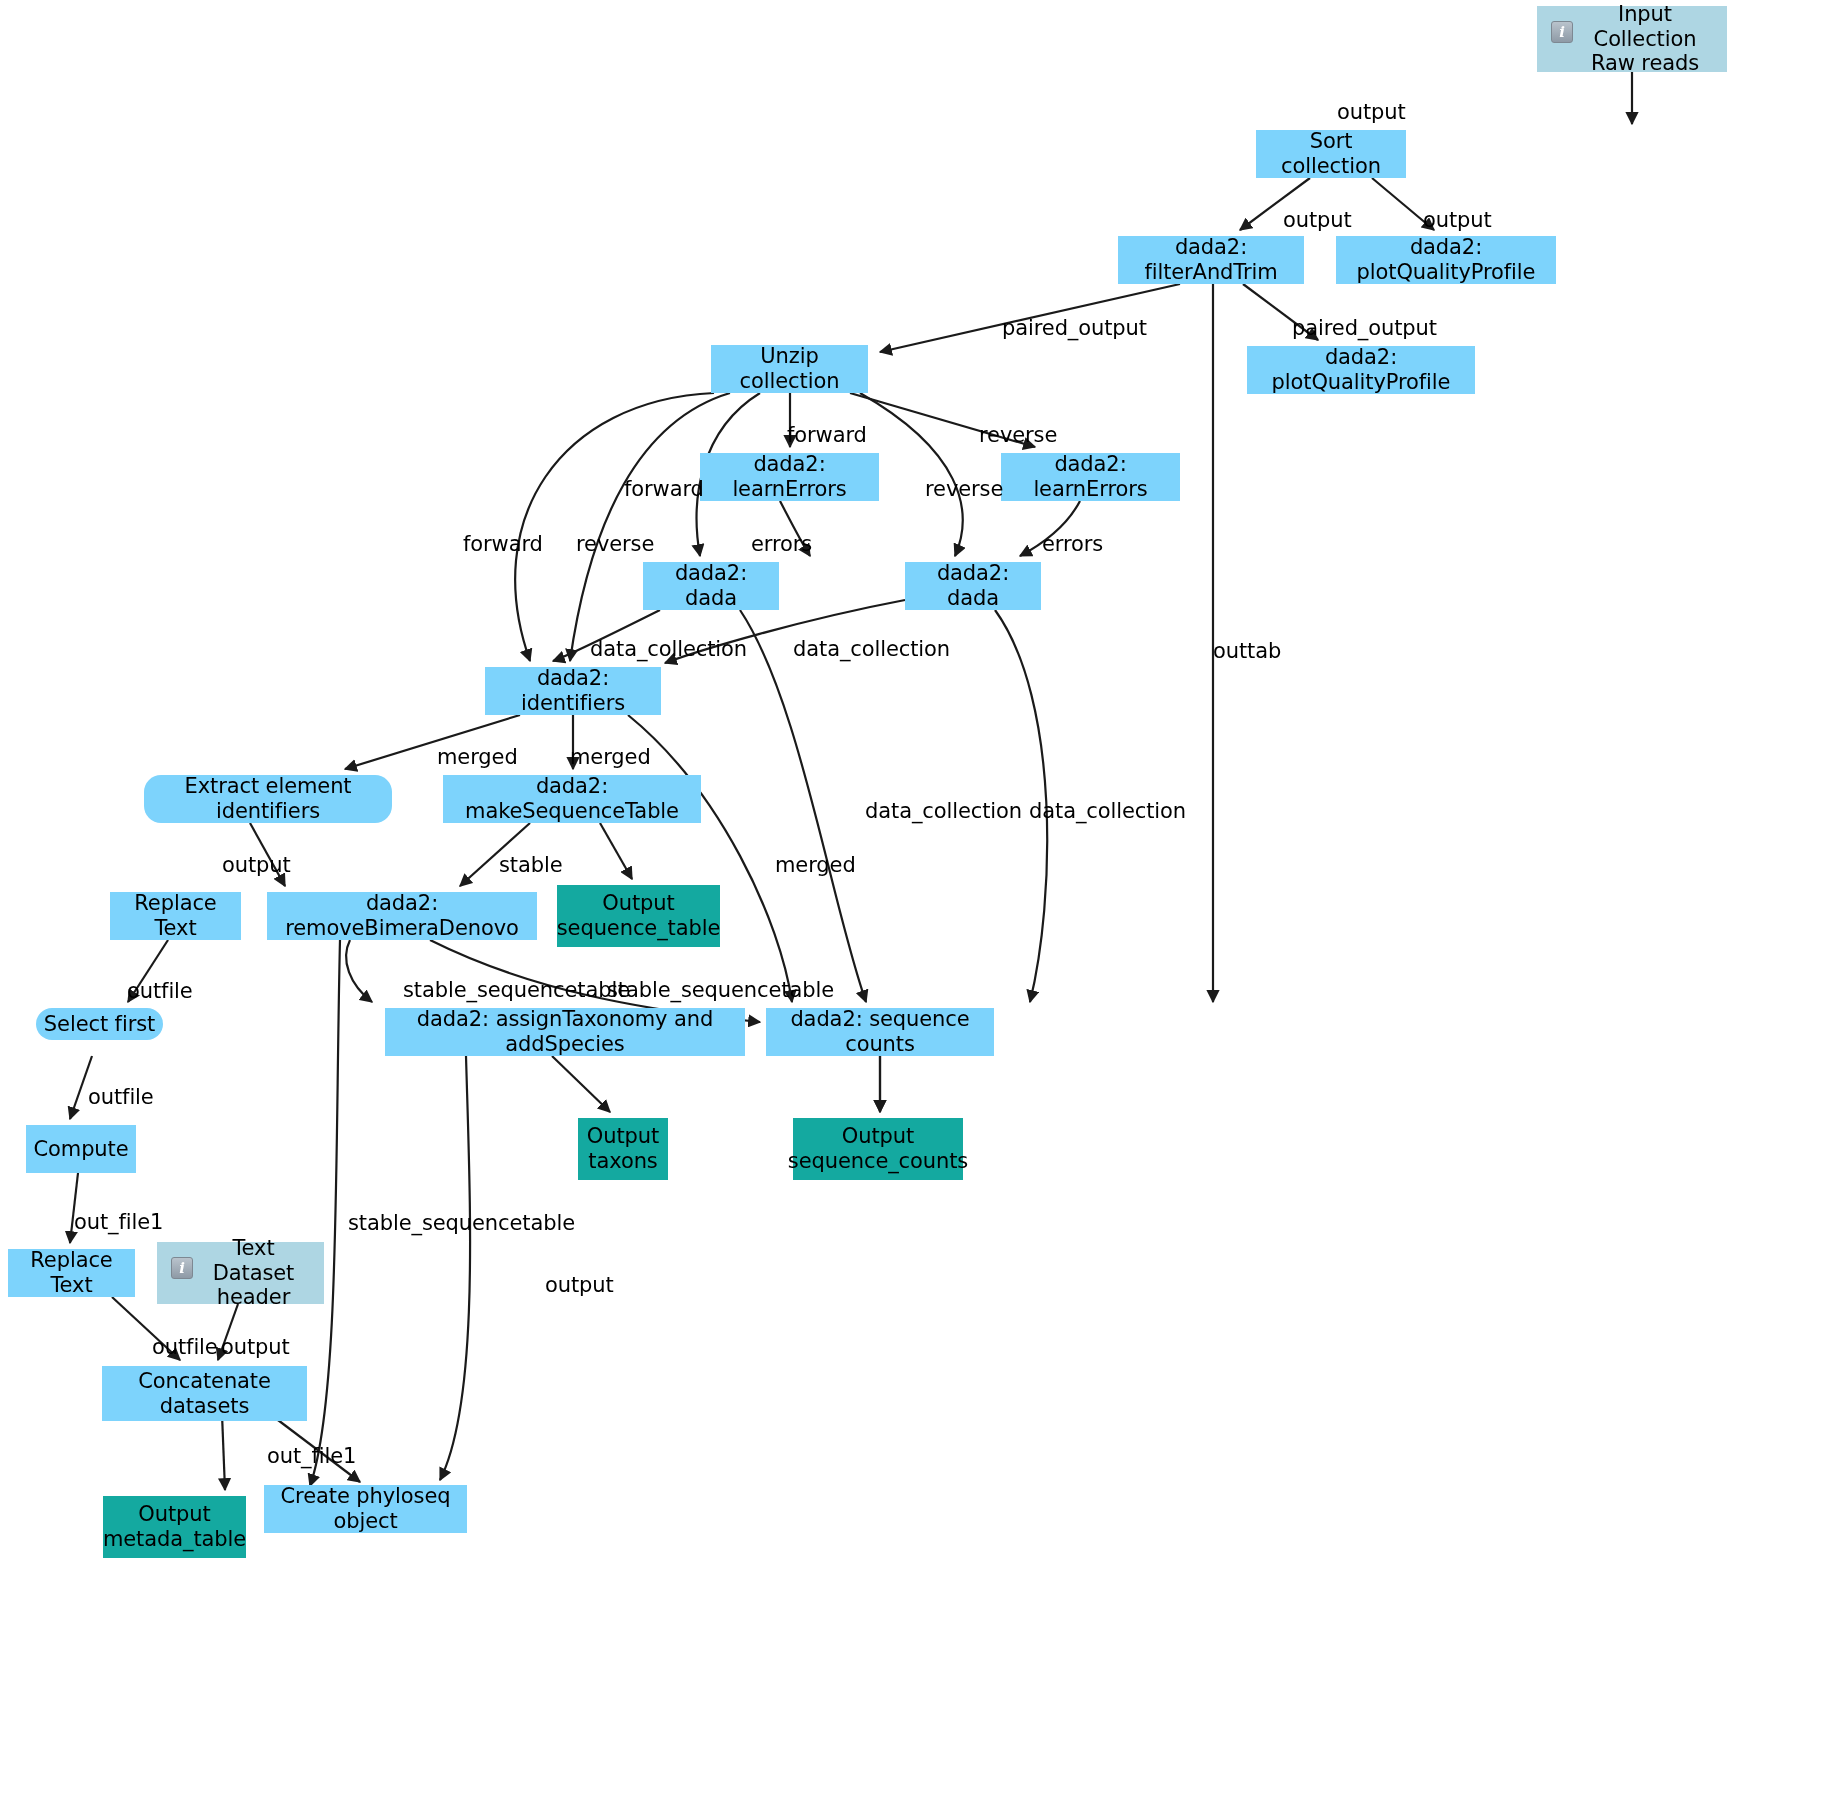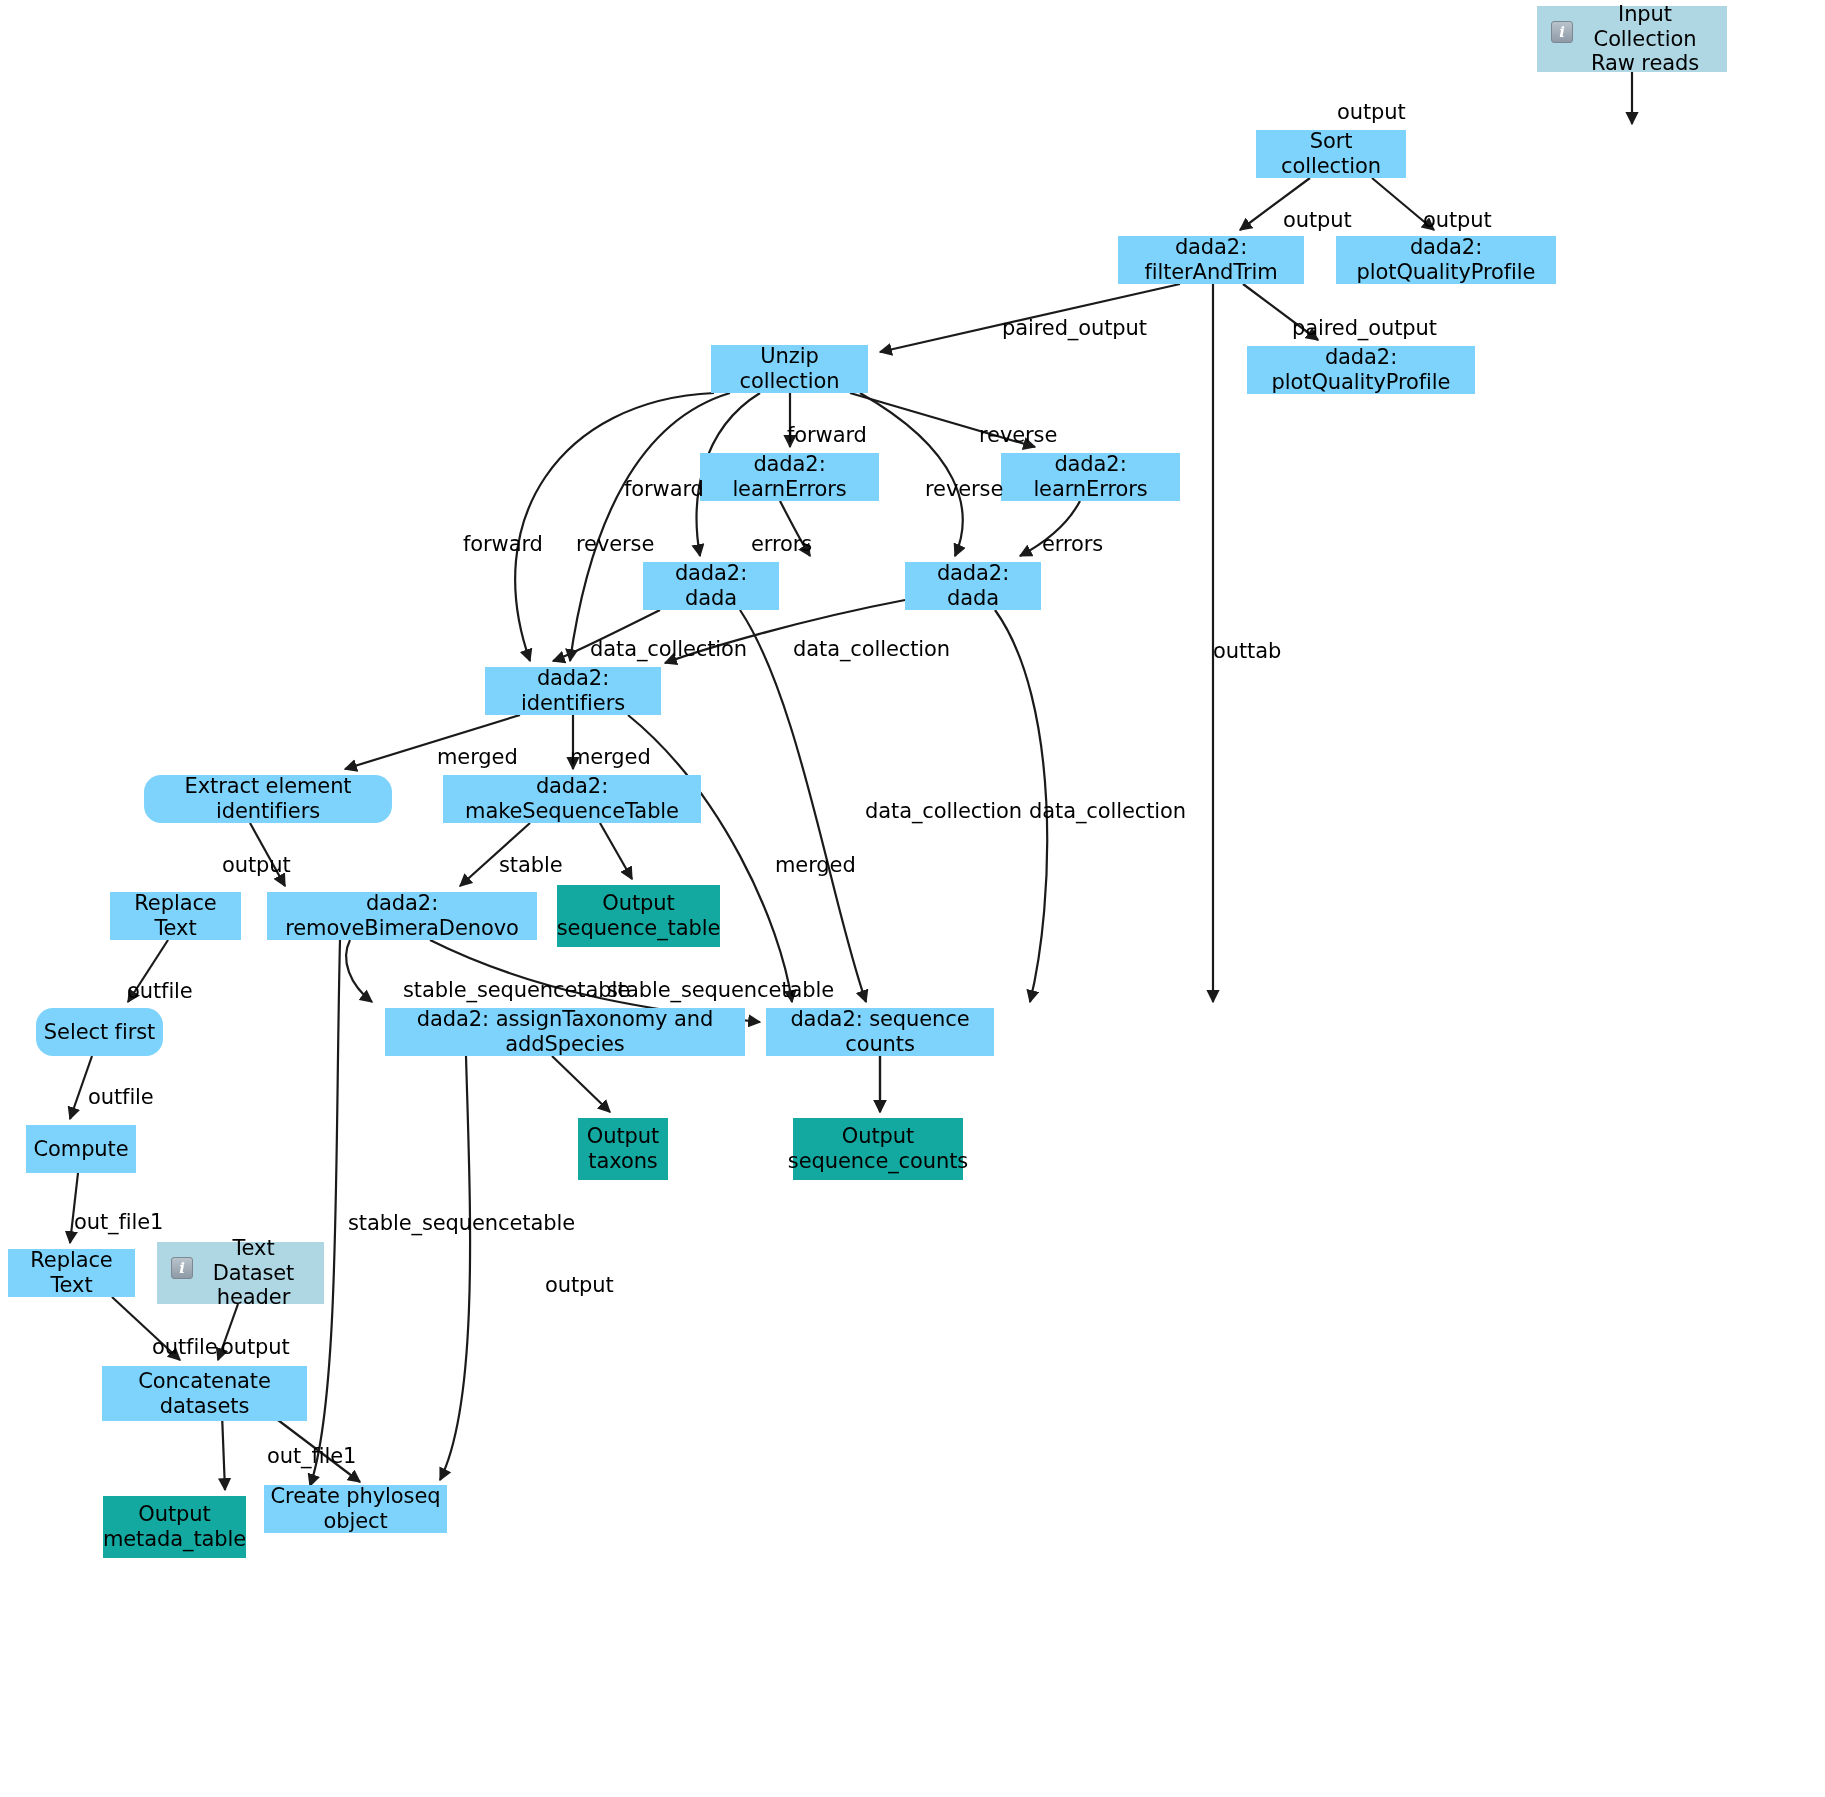--- a/index.html
+++ b/index.html
@@ -134,35 +134,35 @@
       <div class="node tool" style="left: 1001px; top: 453px; width: 179px; height: 48px;"><span class="ntext">dada2: learnErrors</span></div>
       <div class="node tool" style="left: 643px; top: 562px; width: 136px; height: 48px;"><span class="ntext">dada2: dada</span></div>
       <div class="node tool" style="left: 905px; top: 562px; width: 136px; height: 48px;"><span class="ntext">dada2: dada</span></div>
       <div class="node tool" style="left: 485px; top: 667px; width: 176px; height: 48px;"><span class="ntext">dada2: identifiers</span></div>
       <div class="node tool" style="left: 144px; top: 775px; width: 248px; height: 48px; border-radius: 17px;"><span class="ntext">Extract element identifiers</span></div>
       <div class="node tool" style="left: 443px; top: 775px; width: 258px; height: 48px;"><span class="ntext">dada2: makeSequenceTable</span></div>
       <div class="node tool" style="left: 110px; top: 892px; width: 131px; height: 48px;"><span class="ntext">Replace Text</span></div>
       <div class="node tool" style="left: 267px; top: 892px; width: 270px; height: 48px;"><span class="ntext">dada2: removeBimeraDenovo</span></div>
       <div class="node output two-line" style="left: 557px; top: 885px; width: 163px; height: 62px;"><span class="ntext">Output
 sequence_table</span></div>
-      <div class="node tool" style="left: 36px; top: 1008px; width: 127px; height: 48px; border-radius: 17px;"><span class="ntext">Select first</span></div>
+      <div class="node tool" style="left: 36px; top: 1008px; width: 127px; height: 32px; border-radius: 17px;"><span class="ntext">Select first</span></div>
       <div class="node tool" style="left: 385px; top: 1008px; width: 360px; height: 48px;"><span class="ntext">dada2: assignTaxonomy and addSpecies</span></div>
       <div class="node tool" style="left: 766px; top: 1008px; width: 228px; height: 48px;"><span class="ntext">dada2: sequence counts</span></div>
       <div class="node tool" style="left: 26px; top: 1125px; width: 110px; height: 48px;"><span class="ntext">Compute</span></div>
       <div class="node output two-line" style="left: 578px; top: 1118px; width: 90px; height: 62px;"><span class="ntext">Output
 taxons</span></div>
       <div class="node output two-line" style="left: 793px; top: 1118px; width: 170px; height: 62px;"><span class="ntext">Output
 sequence_counts</span></div>
       <div class="node tool" style="left: 8px; top: 1249px; width: 127px; height: 48px;"><span class="ntext">Replace Text</span></div>
       <div class="node input two-line" style="left: 157px; top: 1242px; width: 167px; height: 62px;"><span class="info-icon">i</span><span class="ntext">Text Dataset
 header</span></div>
       <div class="node tool" style="left: 102px; top: 1366px; width: 205px; height: 55px;"><span class="ntext">Concatenate datasets</span></div>
       <div class="node output two-line" style="left: 103px; top: 1496px; width: 143px; height: 62px;"><span class="ntext">Output
 metada_table</span></div>
-      <div class="node tool" style="left: 264px; top: 1485px; width: 183px; height: 48px; justify-content: center;"><span class="ntext">Create phyloseq object</span></div>
+      <div class="node tool" style="left: 264px; top: 1485px; width: 203px; height: 48px; justify-content: center;"><span class="ntext">Create phyloseq object</span></div>
     </div>
   <div id="label-layer">
       <div class="edge-label" style="left: 1337px; top: 100px;">output</div>
       <div class="edge-label" style="left: 1283px; top: 208px;">output</div>
       <div class="edge-label" style="left: 1423px; top: 208px;">output</div>
       <div class="edge-label" style="left: 1002px; top: 316px;">paired_output</div>
       <div class="edge-label" style="left: 1292px; top: 316px;">paired_output</div>
       <div class="edge-label" style="left: 1213px; top: 639px;">outtab</div>
       <div class="edge-label" style="left: 787px; top: 423px;">forward</div>
       <div class="edge-label" style="left: 979px; top: 423px;">reverse</div>

